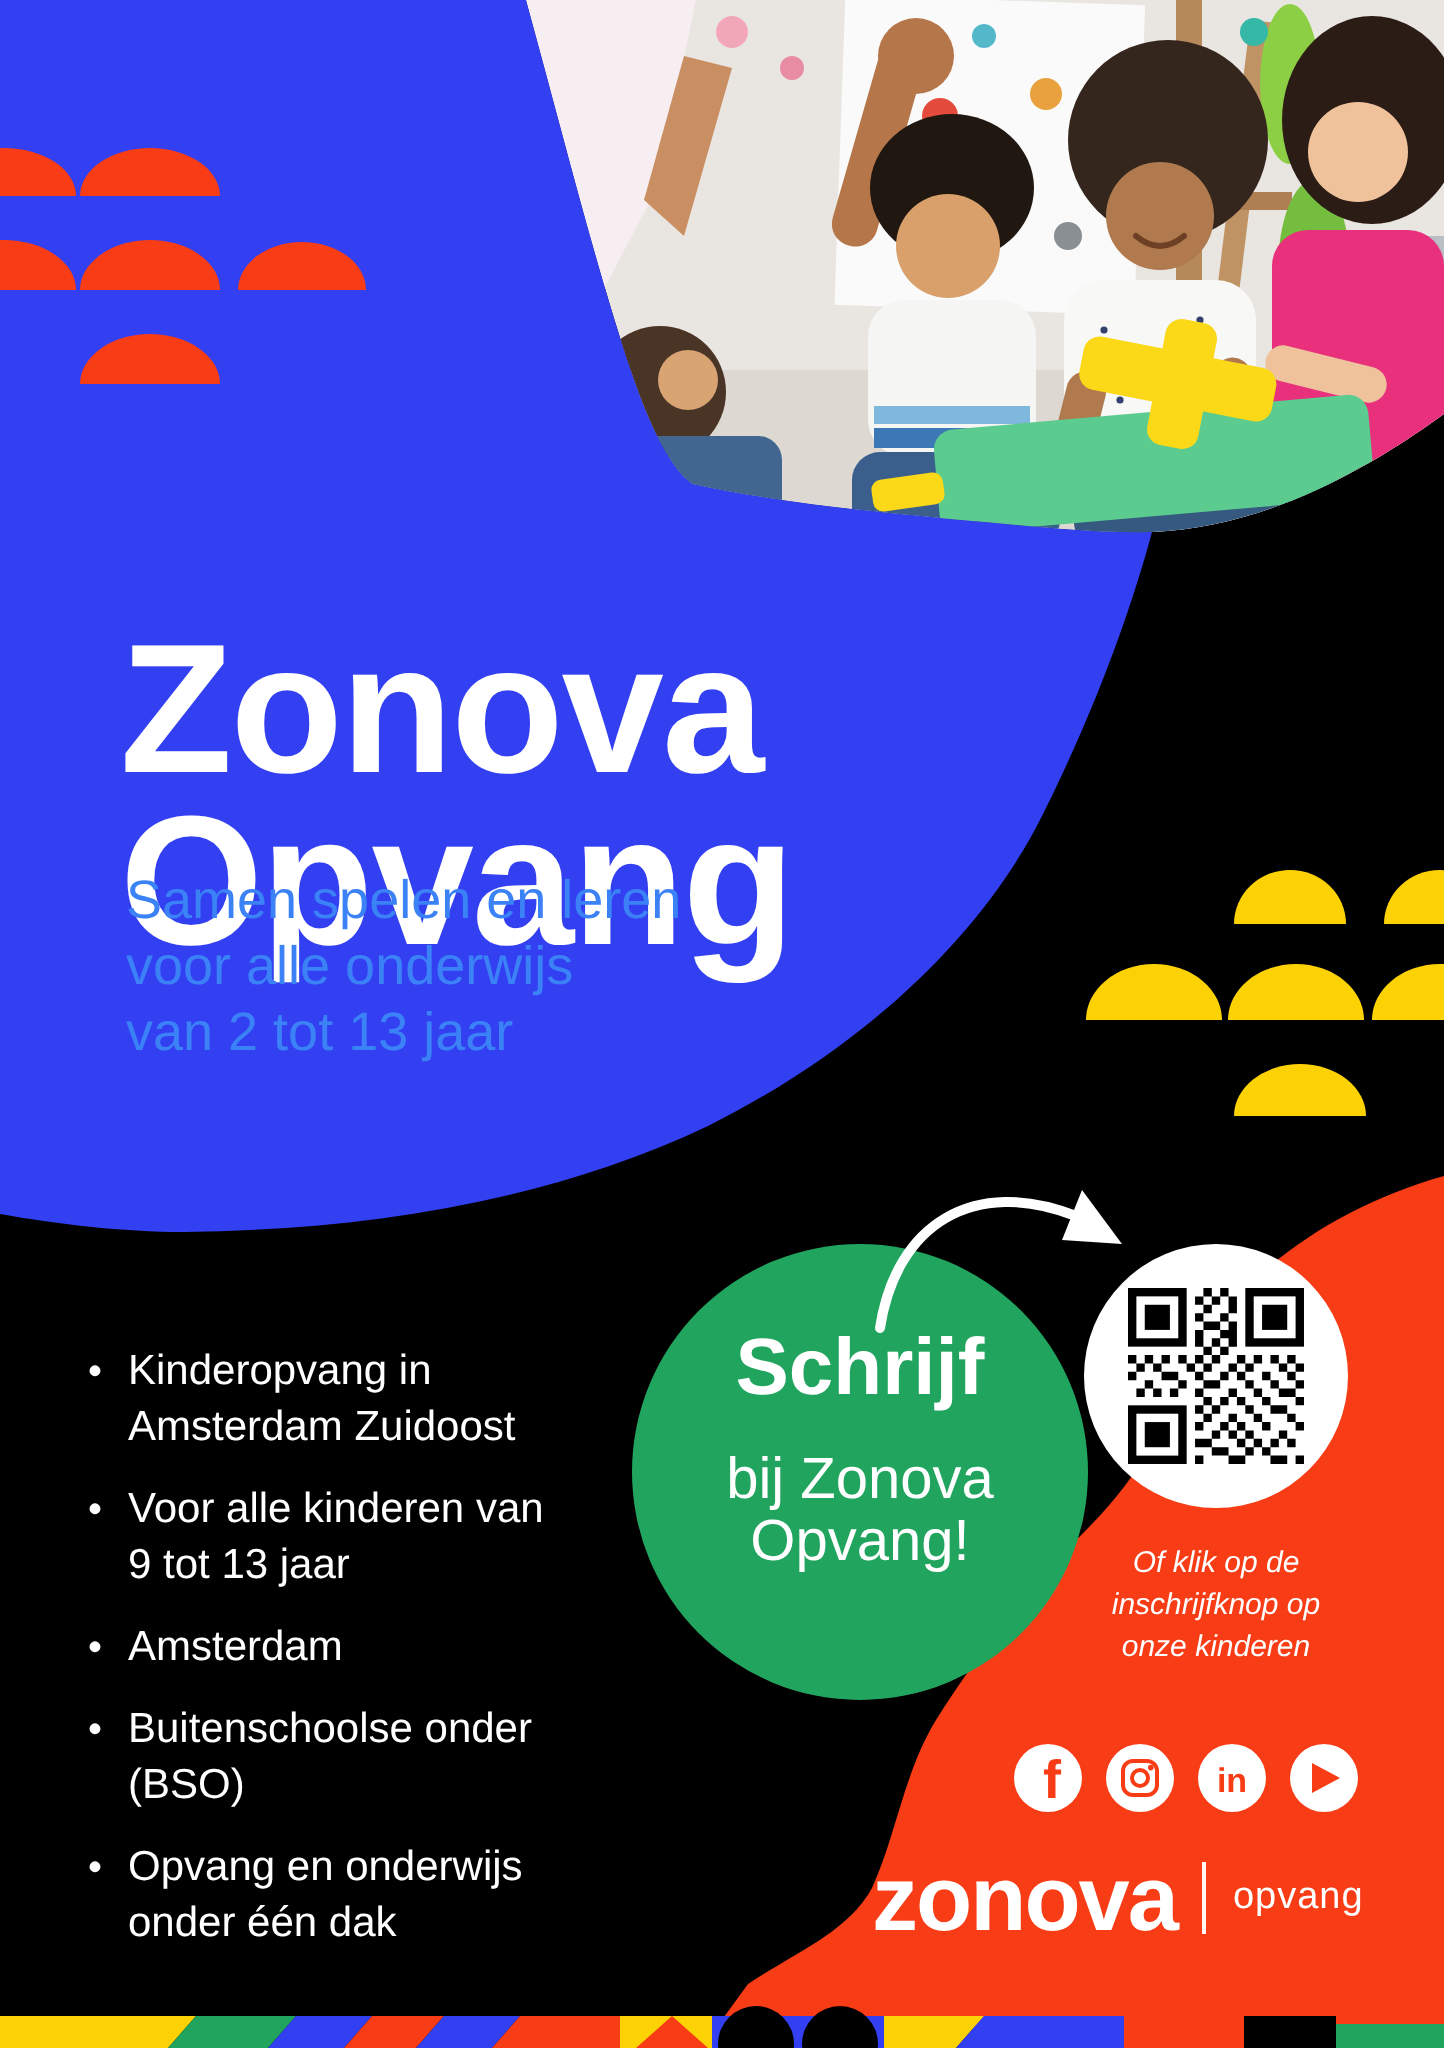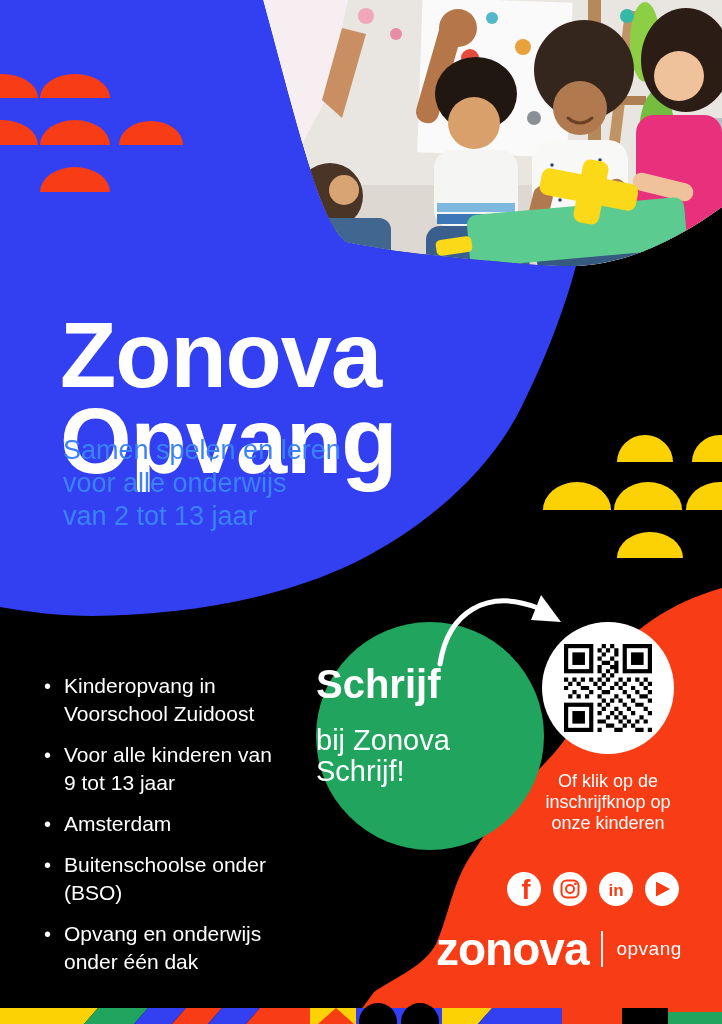--- a/index.html
+++ b/index.html
@@ -17,27 +17,27 @@
   .subtitle{
     position:absolute;left:63px;top:434px;color:#3b82f6;
     font-size:27px;line-height:33px;font-weight:400;z-index:3;
   }
   
   .bullets{position:absolute;left:44px;top:672px;width:238px;z-index:3;
     list-style:none;margin:0;padding:0;color:#fff;font-size:21px;line-height:28px;}
   .bullets li{display:flex;margin-bottom:13px;}
   .bullets .dot{width:20px;flex:0 0 20px;font-size:20px;line-height:28px;}
   
-  .cta-text{position:absolute;left:316px;top:664px;width:228px;text-align:left;color:#fff;z-index:4;}
+  .cta-text{position:absolute;left:316px;top:664px;width:228px;text-align:center;color:#fff;z-index:4;}
   .cta-text .b{font-size:40px;line-height:41px;font-weight:bold;}
   .cta-text .r{font-size:29px;line-height:31px;font-weight:400;}
   .cta-text .r.first{margin-top:20px;}
   
   .qr-note{position:absolute;left:540px;top:771px;width:136px;text-align:center;
-    color:#fff;font-size:18px;line-height:21px;z-index:4;}
+    color:#fff;font-size:15px;line-height:21px;z-index:4;font-style:italic;}
   
   .logo{position:absolute;left:436px;top:926px;display:flex;align-items:center;z-index:4;color:#fff;}
   .logo .brand{font-size:46px;font-weight:bold;letter-spacing:-1px;line-height:46px;}
   .logo .divider{width:2px;height:36px;background:#fff;margin:0 13px;opacity:.95;}
   .logo .sub{font-size:19px;font-weight:400;letter-spacing:.5px;}
   svg text{font-family:"Liberation Sans",sans-serif;}
 </style>
 </head>
 <body>
 
@@ -217,21 +217,21 @@
 
   <div class="subtitle">
     <div>Samen spelen en leren</div>
     <div>voor alle onderwijs</div>
     <div>van 2 tot 13 jaar</div>
   </div>
 
   <ul class="bullets">
     <li>
         <span class="dot">•</span>
-        <span>Kinderopvang in Voorschool Zuidoost</span>
+        <span>Kinderopvang in Amsterdam Zuidoost</span>
       </li>
     <li>
         <span class="dot">•</span>
         <span>Voor alle kinderen van 9 tot 13 jaar</span>
       </li>
     <li>
         <span class="dot">•</span>
         <span>Amsterdam</span>
       </li>
     <li>
@@ -240,21 +240,21 @@
       </li>
     <li>
         <span class="dot">•</span>
         <span>Opvang en onderwijs onder één dak</span>
       </li>
   </ul>
 
   <div class="cta-text">
     <div class="b">Schrijf</div>
     <div class="r first">bij Zonova</div>
-    <div class="r">Schrijf!</div>
+    <div class="r">Opvang!</div>
   </div>
 
   <div class="qr-note">
     <div>Of klik op de</div>
     <div>inschrijfknop op</div>
     <div>onze kinderen</div>
   </div>
 
   <div class="logo">
     <span class="brand">zonova</span>

